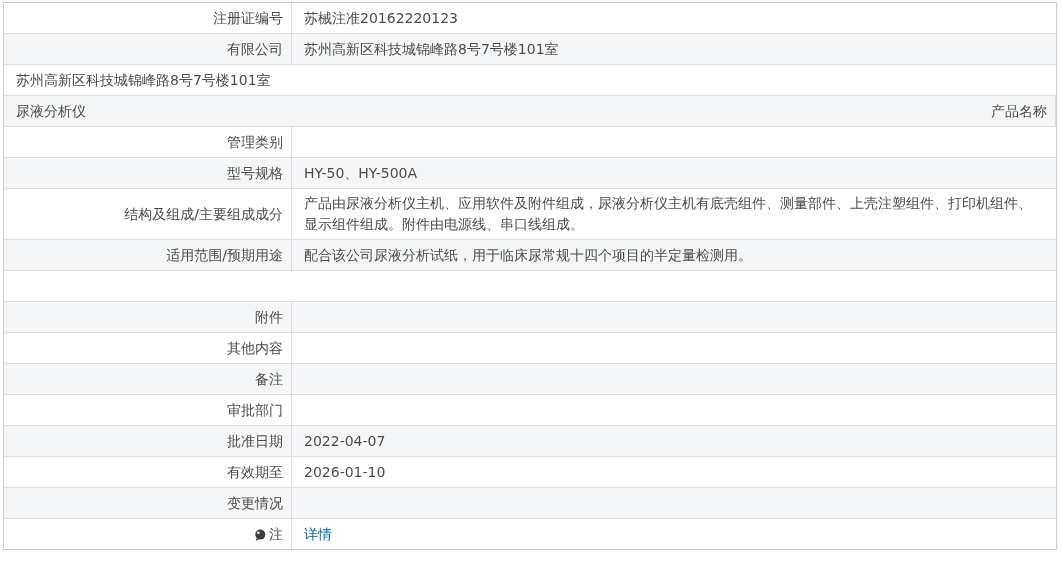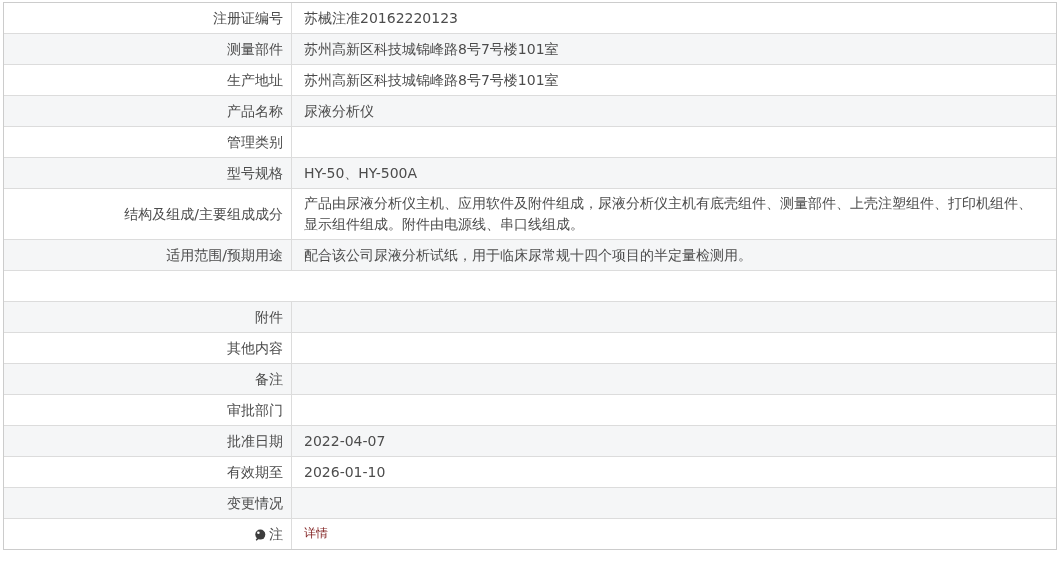--- a/index.html
+++ b/index.html
@@ -52,51 +52,49 @@
     padding: 4px 12px;
   }
   .note-icon {
     display: inline-flex;
     align-items: center;
     margin-right: 3px;
     position: relative;
     top: 1px;
   }
   a.detail-link {
-    color: #7f1d1d;
+    color: #0369a1;
     text-decoration: none;
-    font-size: 12px;
-    font-family: Liberation Mono, monospace;
+    font-size: 14px;
   }
 </style>
 </head>
 <body>
 
 <div class="page">
   <div class="reg-table">
 
     <div class="row">
       <div class="cell label">注册证编号</div>
       <div class="cell value">苏械注准20162220123</div>
     </div>
 
 
     <div class="row">
-      <div class="cell label">测量部件</div>
+      <div class="cell label">有限公司</div>
       <div class="cell value">苏州高新区科技城锦峰路8号7号楼101室</div>
     </div>
 
     <div class="row">
-      <div class="cell label">生产地址</div>
       <div class="cell value">苏州高新区科技城锦峰路8号7号楼101室</div>
     </div>
 
     <div class="row">
+      <div class="cell value">尿液分析仪</div>
       <div class="cell label">产品名称</div>
-      <div class="cell value">尿液分析仪</div>
     </div>
 
     <div class="row">
       <div class="cell label">管理类别</div>
     </div>
 
     <div class="row">
       <div class="cell label">型号规格</div>
       <div class="cell value">HY-50、HY-500A</div>
     </div>

